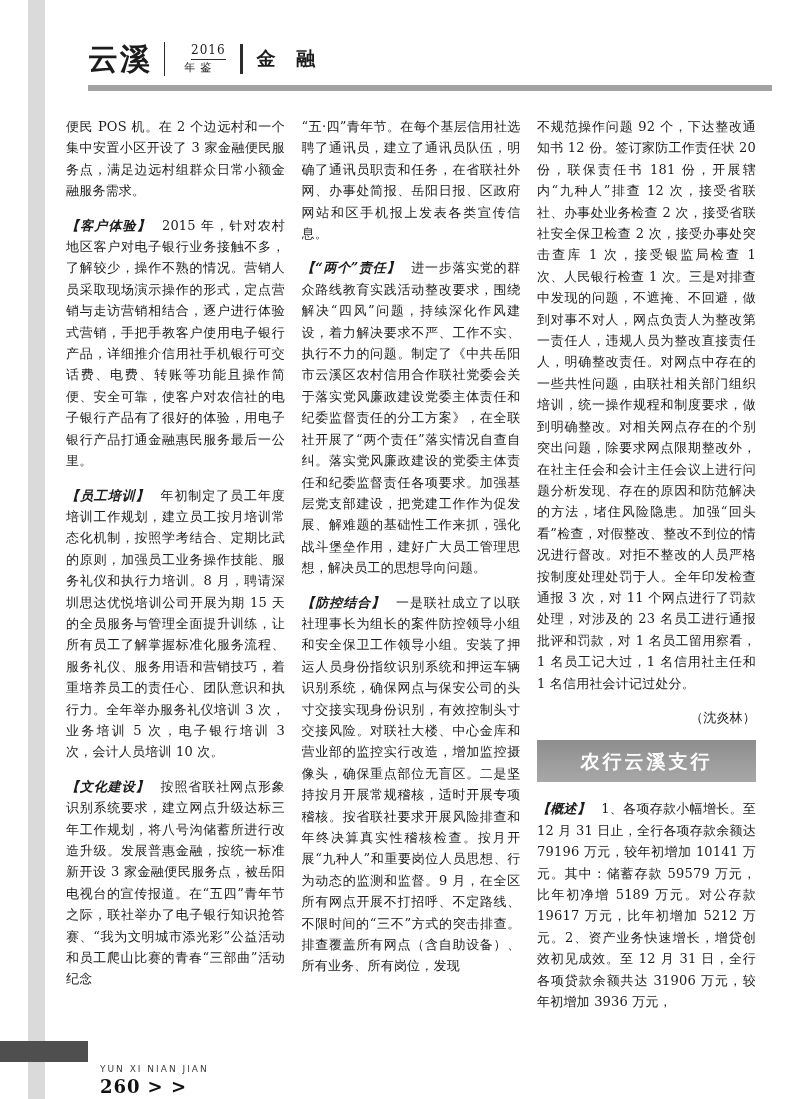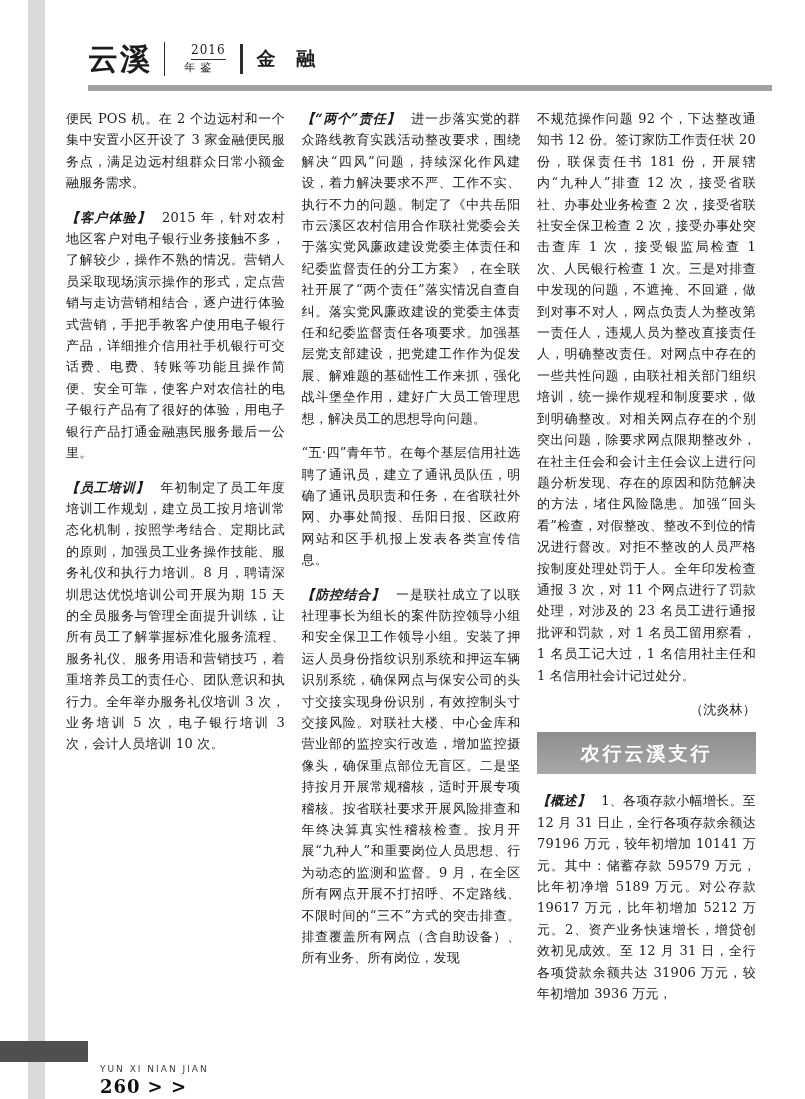--- a/index.html
+++ b/index.html
@@ -31,21 +31,21 @@
   .section-title { font-size:19px; font-weight:bold; letter-spacing:7px; }
   
   .columns {
     position:absolute; left:66px; top:104px; width:690px; height:920px;
     display:flex; justify-content:space-between;
   }
   .col {
     width:219px; height:100%; overflow:hidden;
     text-align:justify; font-size:13px; line-height:21.4px; letter-spacing:0.2px;
   }
-  .para { margin:4px 0 13px 0; }
+  .para { margin:12px 0 13px 0; }
   .entry-head { font-weight:bold; margin-right:0.85em;font-style:italic; }
   .author { text-align:right; margin:0 0 12px 0; }
   .banner {
     height:42px; line-height:42px; margin:6px 0 16px 0;
     background:linear-gradient(180deg,#8e8e8e 0%,#a8a8a8 100%);
     color:#ffffff; font-weight:bold; font-size:19px; letter-spacing:3px;
     text-align:center;
   }
   
   .footer-bar {
@@ -80,25 +80,26 @@
     <span class="v-div thick"></span>
     <span class="section-title">金 融</span>
   </header>
 
   <main class="columns">
 
     <section class="col">
       <p class="para">便民 POS 机。在 2 个边远村和一个集中安置小区开设了 3 家金融便民服务点，满足边远村组群众日常小额金融服务需求。</p>
       <p class="para"><span class="entry-head">【客户体验】</span><span>2015 年，针对农村地区客户对电子银行业务接触不多，了解较少，操作不熟的情况。营销人员采取现场演示操作的形式，定点营销与走访营销相结合，逐户进行体验式营销，手把手教客户使用电子银行产品，详细推介信用社手机银行可交话费、电费、转账等功能且操作简便、安全可靠，使客户对农信社的电子银行产品有了很好的体验，用电子银行产品打通金融惠民服务最后一公里。</span></p>
       <p class="para"><span class="entry-head">【员工培训】</span><span>年初制定了员工年度培训工作规划，建立员工按月培训常态化机制，按照学考结合、定期比武的原则，加强员工业务操作技能、服务礼仪和执行力培训。8 月，聘请深圳思达优悦培训公司开展为期 15 天的全员服务与管理全面提升训练，让所有员工了解掌握标准化服务流程、服务礼仪、服务用语和营销技巧，着重培养员工的责任心、团队意识和执行力。全年举办服务礼仪培训 3 次，业务培训 5 次，电子银行培训 3 次，会计人员培训 10 次。</span></p>
+      <p class="para"><span class="entry-head">【文化建设】</span><span>按照省联社网点形象识别系统要求，建立网点升级达标三年工作规划，将八号沟储蓄所进行改造升级。发展普惠金融，按统一标准新开设 3 家金融便民服务点，被岳阳电视台的宣传报道。在“五四”青年节之际，联社举办了电子银行知识抢答赛、“我为文明城市添光彩”公益活动和员工爬山比赛的青春“三部曲”活动纪念</span></p>
     </section>
 
     <section class="col">
+      <p class="para">“五·四”青年节。在每个基层信用社选聘了通讯员，建立了通讯员队伍，明确了通讯员职责和任务，在省联社外网、办事处简报、岳阳日报、区政府网站和区手机报上发表各类宣传信息。</p>
       <p class="para"><span class="entry-head">【“两个”责任】</span><span>进一步落实党的群众路线教育实践活动整改要求，围绕解决“四风”问题，持续深化作风建设，着力解决要求不严、工作不实、执行不力的问题。制定了《中共岳阳市云溪区农村信用合作联社党委会关于落实党风廉政建设党委主体责任和纪委监督责任的分工方案》，在全联社开展了“两个责任”落实情况自查自纠。落实党风廉政建设的党委主体责任和纪委监督责任各项要求。加强基层党支部建设，把党建工作作为促发展、解难题的基础性工作来抓，强化战斗堡垒作用，建好广大员工管理思想，解决员工的思想导向问题。</span></p>
-      <p class="para">“五·四”青年节。在每个基层信用社选聘了通讯员，建立了通讯员队伍，明确了通讯员职责和任务，在省联社外网、办事处简报、岳阳日报、区政府网站和区手机报上发表各类宣传信息。</p>
       <p class="para"><span class="entry-head">【防控结合】</span><span>一是联社成立了以联社理事长为组长的案件防控领导小组和安全保卫工作领导小组。安装了押运人员身份指纹识别系统和押运车辆识别系统，确保网点与保安公司的头寸交接实现身份识别，有效控制头寸交接风险。对联社大楼、中心金库和营业部的监控实行改造，增加监控摄像头，确保重点部位无盲区。二是坚持按月开展常规稽核，适时开展专项稽核。按省联社要求开展风险排查和年终决算真实性稽核检查。按月开展“九种人”和重要岗位人员思想、行为动态的监测和监督。9 月，在全区所有网点开展不打招呼、不定路线、不限时间的“三不”方式的突击排查。排查覆盖所有网点（含自助设备）、所有业务、所有岗位，发现</span></p>
     </section>
 
     <section class="col">
       <p class="para">不规范操作问题 92 个，下达整改通知书 12 份。签订家防工作责任状 20 份，联保责任书 181 份，开展辖内“九种人”排查 12 次，接受省联社、办事处业务检查 2 次，接受省联社安全保卫检查 2 次，接受办事处突击查库 1 次，接受银监局检查 1 次、人民银行检查 1 次。三是对排查中发现的问题，不遮掩、不回避，做到对事不对人，网点负责人为整改第一责任人，违规人员为整改直接责任人，明确整改责任。对网点中存在的一些共性问题，由联社相关部门组织培训，统一操作规程和制度要求，做到明确整改。对相关网点存在的个别突出问题，除要求网点限期整改外，在社主任会和会计主任会议上进行问题分析发现、存在的原因和防范解决的方法，堵住风险隐患。加强“回头看”检查，对假整改、整改不到位的情况进行督改。对拒不整改的人员严格按制度处理处罚于人。全年印发检查通报 3 次，对 11 个网点进行了罚款处理，对涉及的 23 名员工进行通报批评和罚款，对 1 名员工留用察看，1 名员工记大过，1 名信用社主任和 1 名信用社会计记过处分。</p>
       <p class="para author">（沈炎林）</p>
       <div class="banner">农行云溪支行</div>
       <p class="para"><span class="entry-head">【概述】</span><span>1、各项存款小幅增长。至 12 月 31 日止，全行各项存款余额达 79196 万元，较年初增加 10141 万元。其中：储蓄存款 59579 万元，比年初净增 5189 万元。对公存款 19617 万元，比年初增加 5212 万元。2、资产业务快速增长，增贷创效初见成效。至 12 月 31 日，全行各项贷款余额共达 31906 万元，较年初增加 3936 万元，</span></p>
     </section>
 

